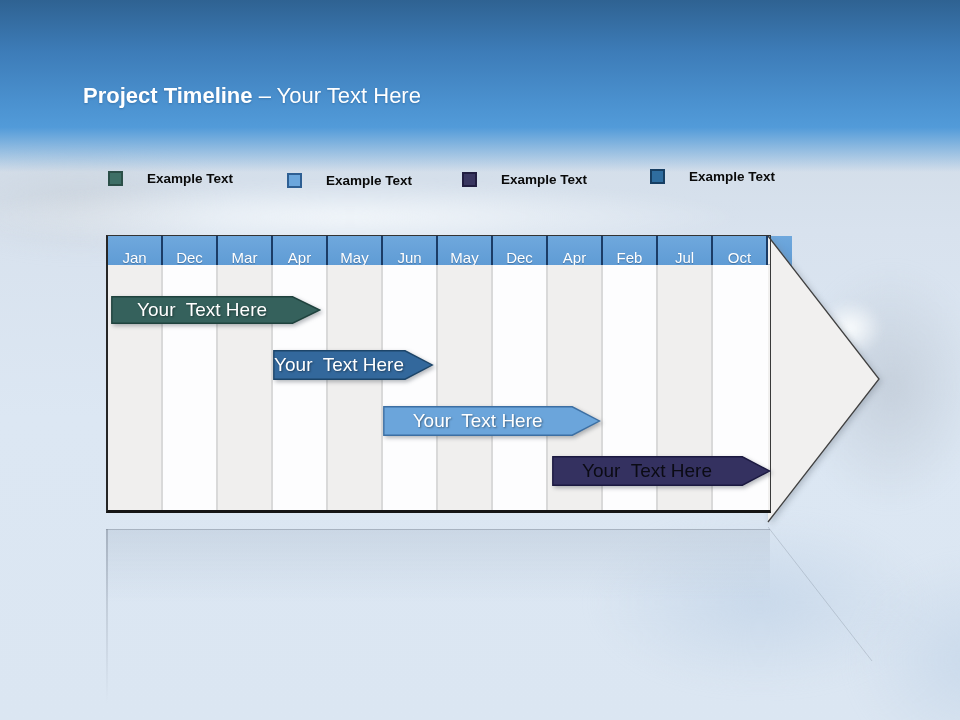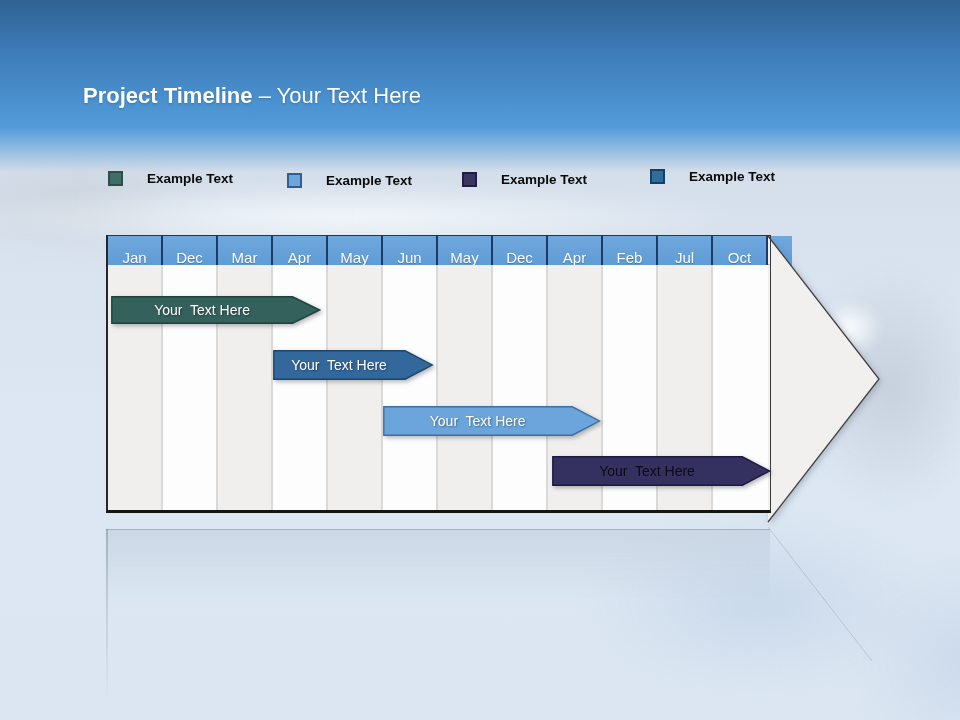--- a/index.html
+++ b/index.html
@@ -50,21 +50,21 @@
   
   .hdr-tail{position:absolute;left:768px;top:236px;width:24px;height:42px;z-index:2;
     background:linear-gradient(180deg,#6FA8DD,#5896D1);}
   
   .big-arrow{position:absolute;left:767px;top:234px;z-index:3;filter:drop-shadow(2px 2px 3px rgba(120,130,145,.45));}
   
   .bars-layer{position:absolute;left:0;top:0;width:960px;height:720px;z-index:5;pointer-events:none;}
   .bar{position:absolute;pointer-events:auto;}
   .bar svg{position:absolute;left:0;top:0;overflow:visible;filter:drop-shadow(2px 2px 2px rgba(40,50,60,.35));}
   .bar-label{position:absolute;left:0;top:0;display:flex;align-items:center;justify-content:center;
-    font-size:14px;white-space:pre;text-shadow:1px 1px 2px rgba(0,0,0,.4);}
+    font-size:19px;white-space:pre;text-shadow:1px 1px 2px rgba(0,0,0,.4);}
   .bar-label.dark{text-shadow:none;}
   
   .refl{position:absolute;left:106px;top:529px;width:664px;height:72px;z-index:1;pointer-events:none;
     border-top:1px solid rgba(125,137,152,.55);
     background:linear-gradient(180deg,rgba(186,200,216,.5),rgba(222,232,244,0));}
   .refl-left-line{position:absolute;left:106px;top:529px;width:2px;height:175px;z-index:1;pointer-events:none;
     background:linear-gradient(180deg,rgba(120,130,145,.45),rgba(120,130,145,0));}
   .refl-diag{position:absolute;left:768px;top:527px;z-index:1;pointer-events:none;}
 </style>
 </head>

